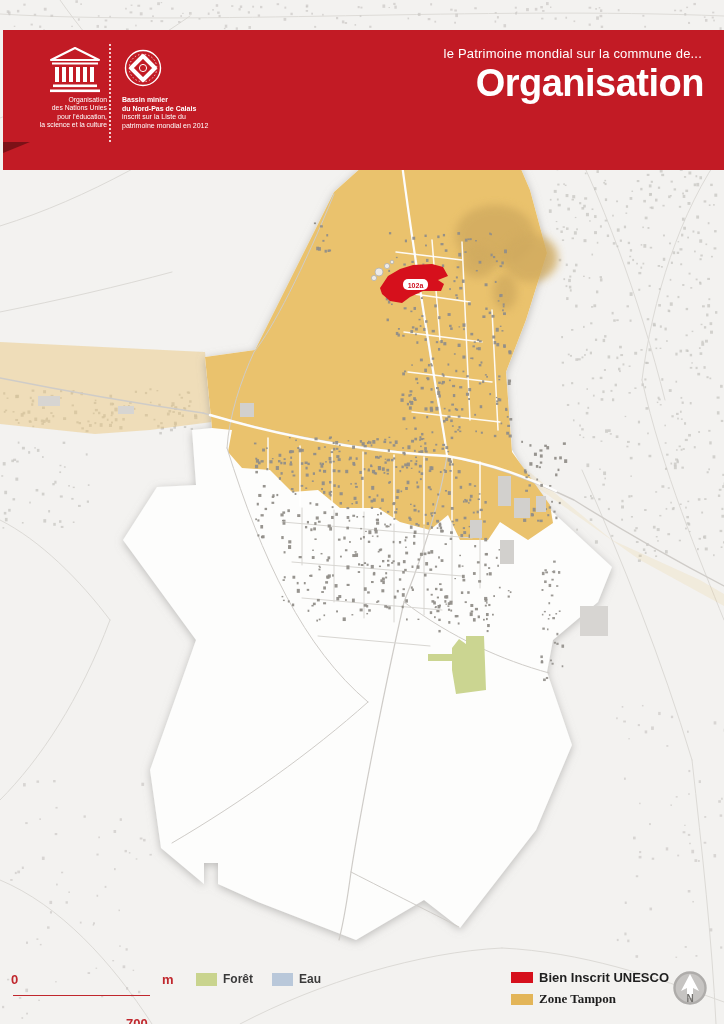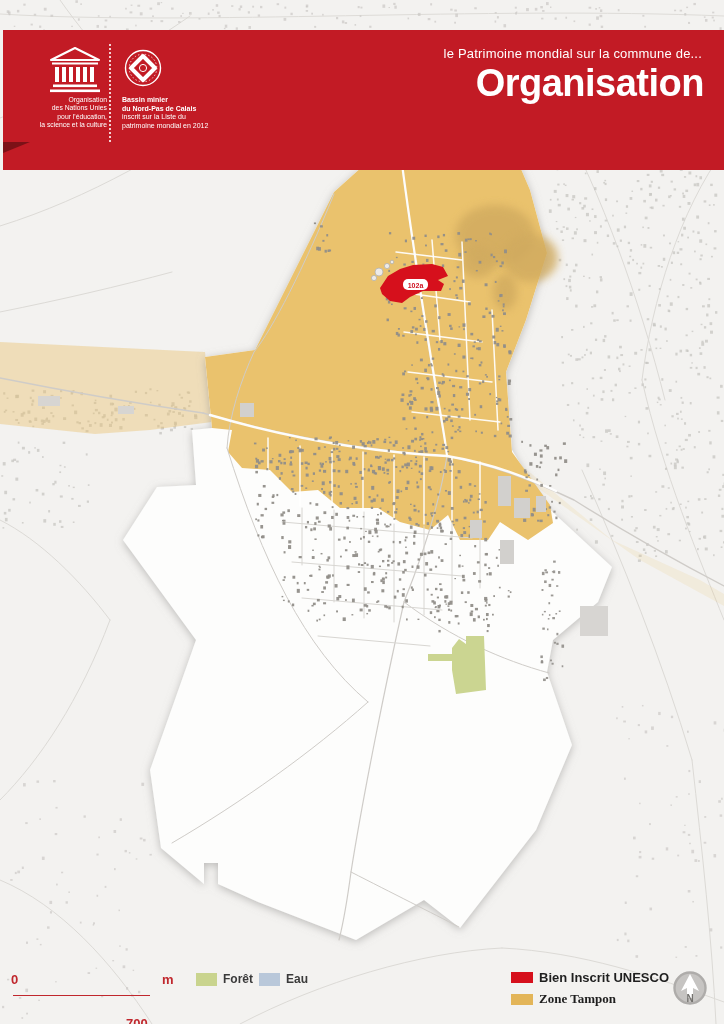--- a/index.html
+++ b/index.html
@@ -1885,21 +1885,21 @@
   <span class="scale-num" style="left:126px;top:1016px;">700</span>
   <span class="scale-num" style="left:162px;top:972px;">m</span>
   <div class="scale-line"></div>
 
   <div class="lg-item" style="left:196px;top:972px;">
     <svg width="21" height="13">
       <rect width="21" height="13" fill="#c9d48e"></rect>
     </svg>
     <span class="lg-label">Forêt</span>
   </div>
-  <div class="lg-item" style="left:259px;top:972px;">
+  <div class="lg-item" style="left:272px;top:972px;">
     <svg width="21" height="13">
       <rect width="21" height="13" fill="#b9c8da"></rect>
     </svg>
     <span class="lg-label">Eau</span>
   </div>
 
   <div class="lg-item" style="left:511px;top:970px;">
     <svg width="22" height="11">
       <rect width="22" height="11" fill="#d6101c"></rect>
     </svg>

